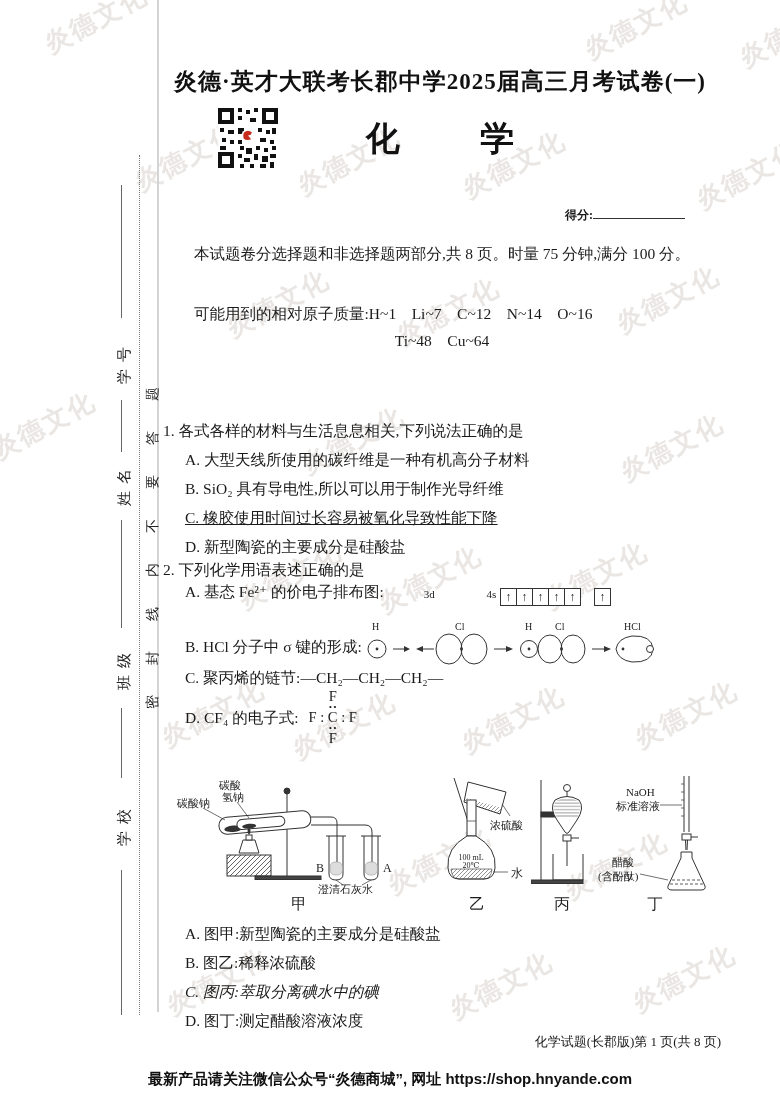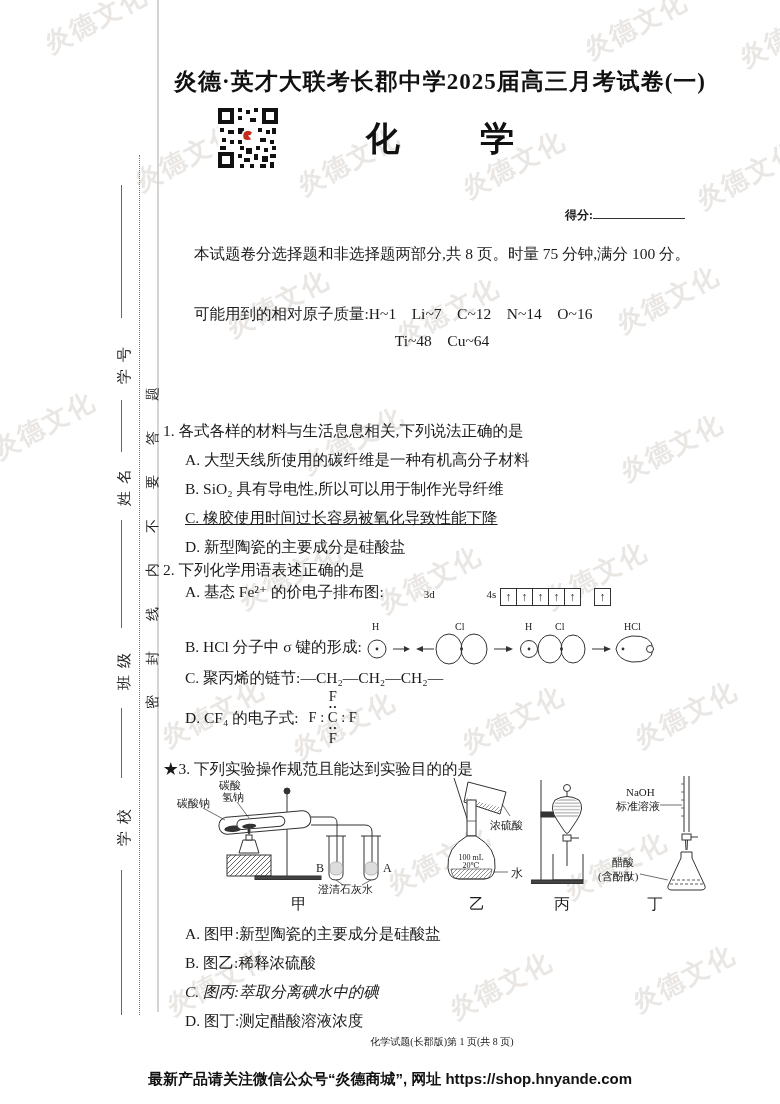--- a/index.html
+++ b/index.html
@@ -75,21 +75,21 @@
     margin-left:10px;font-size:14.5px;line-height:13px;
   }
   .eformula .dots{font-size:13px;line-height:8px;font-weight:bold;}
   
   .figs{position:absolute;left:12px;top:776px;width:546px;display:flex;align-items:flex-end;gap:3px;}
   .fig{display:flex;flex-direction:column;align-items:center;}
   .fig svg{display:block;}
   .figcap{font-size:15.5px;line-height:18px;margin-top:1px;}
   svg text{fill:#222;font-family:"Liberation Serif","DejaVu Serif",serif;}
   
-  .footer{position:absolute;left:0;top:1028px;width:558px;text-align:center;font-size:10px;}
+  .footer{position:absolute;left:0;top:1028px;width:558px;text-align:right;font-size:13px;}
   .banner{
     position:absolute;left:0;top:1070px;width:780px;text-align:center;z-index:2;
     font-family:"Liberation Sans","DejaVu Sans",sans-serif;
     font-size:15px;font-weight:bold;color:#111;
   }
 </style>
 </head>
 <body>
 
 <div>
@@ -261,21 +261,20 @@
     <span class="lbl">D. CF₄ 的电子式:</span>
     <span class="eformula">
       <span>F</span>
       <span class="dots">··</span>
       <span>F : C : F</span>
       <span class="dots">··</span>
       <span>F</span>
     </span>
   </div>
 
-  <div class="blk" style="top:755px;">★3. 下列实验操作规范且能达到实验目的的是</div>
 
   <div class="figs">
 
     <div class="fig">
       <svg width="248" height="118" viewBox="0 0 248 118">
         <defs>
           <pattern id="hA" width="5" height="5" patternUnits="userSpaceOnUse">
             <path d="M0,5 L5,0" stroke="#555" stroke-width="0.9"></path>
           </pattern>
         </defs>

